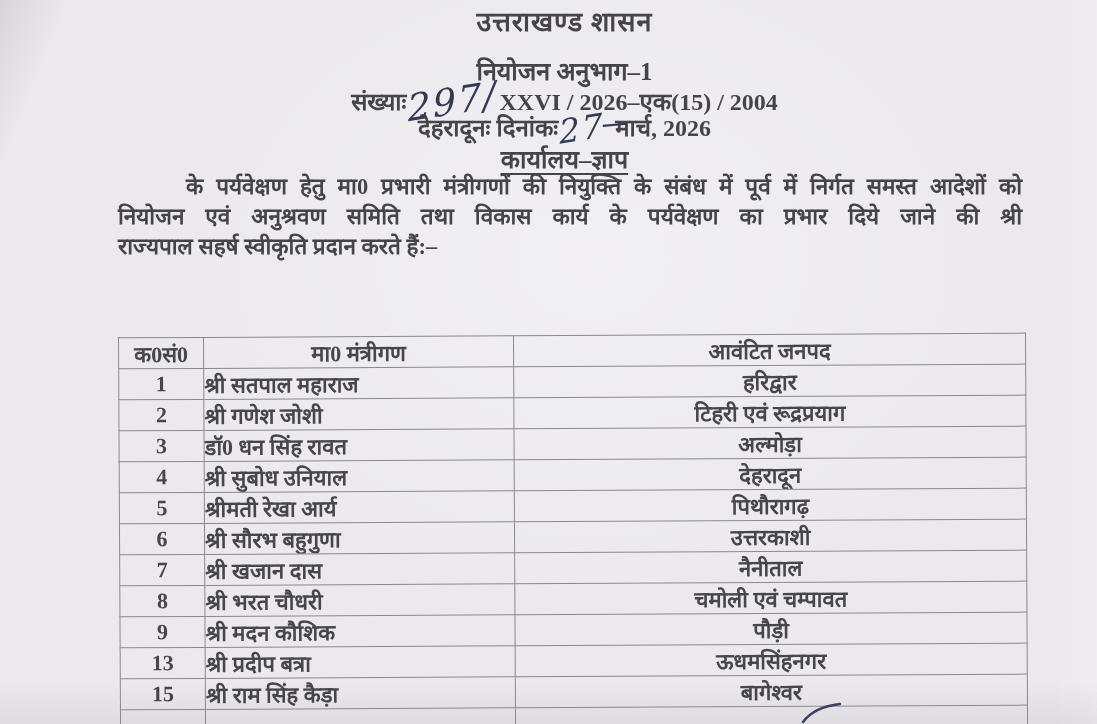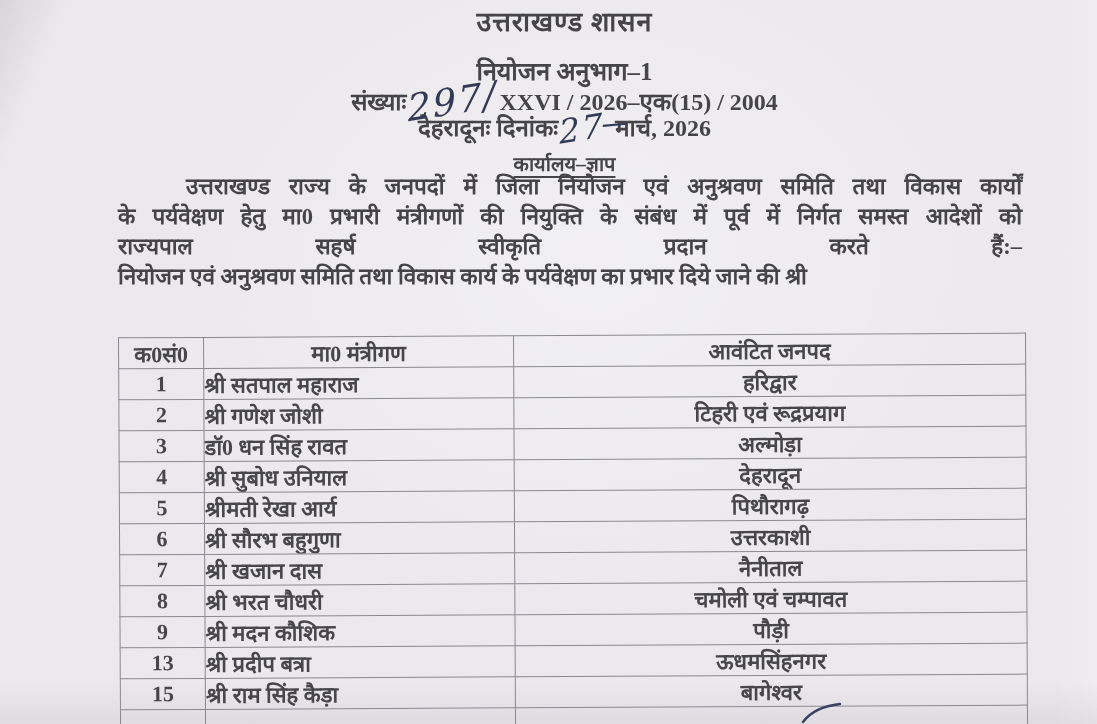--- a/index.html
+++ b/index.html
@@ -21,21 +21,21 @@
     position:absolute;top:5px;left:0;right:0;
     text-align:center;
     padding-left:32px;
     font-weight:700;
     line-height:1;
   }
   .hdr-org{font-size:27px;letter-spacing:1px;margin-top:4px;}
   .hdr-section{font-size:25px;margin-top:23px;}
   .hdr-number{font-size:24px;margin-top:6px;}
   .hdr-date{font-size:24px;margin-top:2px;}
-  .hdr-memo{font-size:20px;margin-top:14px;}
+  .hdr-memo{font-size:25px;margin-top:7px;}
   .hdr-memo .u{text-decoration:underline;text-underline-offset:5px;text-decoration-thickness:1.5px;}
   .handwrit{
     display:inline-block;
     font-family:"DejaVu Serif",serif;
     font-style:italic;
     font-weight:400;
     font-size:37px;
     color:#333a56;
     letter-spacing:2px;
     transform:rotate(-9deg) skewX(-6deg);
@@ -89,24 +89,23 @@
   <div class="doc-header">
     <div class="hdr-org">उत्तराखण्ड शासन</div>
     <div class="hdr-section">नियोजन अनुभाग–1</div>
     <div class="hdr-number"><span>संख्याः</span><span class="handwrit">297/</span><span>XXVI / 2026–एक(15) / 2004</span></div>
     <div class="hdr-date"><span>देहरादूनः दिनांकः</span><span class="handwrit date">27</span>&nbsp;<span>मार्च, 2026</span></div>
     <div class="hdr-memo"><span class="u">कार्यालय–ज्ञाप</span></div>
   </div>
 
   <div class="body-par">
 
-  <div>उत्तराखण्ड राज्य के जनपदों में जिला नियोजन एवं अनुश्रवण समिति तथा विकास कार्यों</div>
       <div>के पर्यवेक्षण हेतु मा0 प्रभारी मंत्रीगणों की नियुक्ति के संबंध में पूर्व में निर्गत समस्त आदेशों को</div>
+      <div>नियोजन एवं अनुश्रवण समिति तथा विकास कार्य के पर्यवेक्षण का प्रभार दिये जाने की श्री</div>
       <div>राज्यपाल सहर्ष स्वीकृति प्रदान करते हैं:–</div>
-      <div>नियोजन एवं अनुश्रवण समिति तथा विकास कार्य के पर्यवेक्षण का प्रभार दिये जाने की श्री</div>
     </div>
 
   <div class="table-wrap">
     <table class="alloc">
       <colgroup>
         <col style="width:85px">
           <col style="width:310px">
           <col style="width:512px">
       </colgroup>
       <thead>

